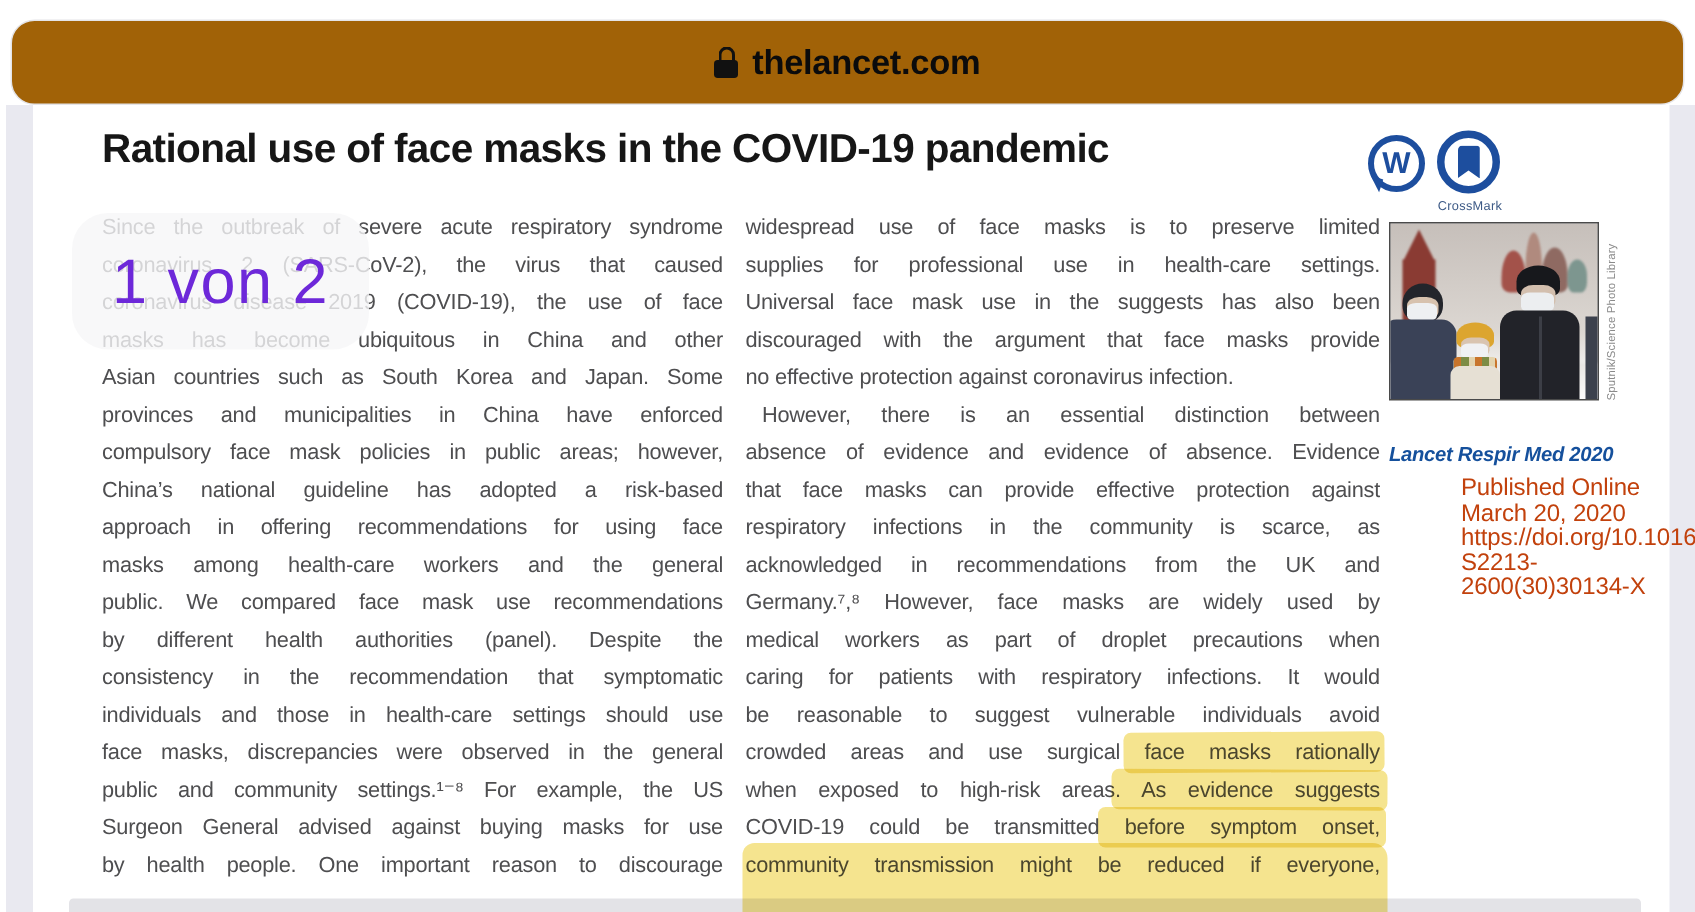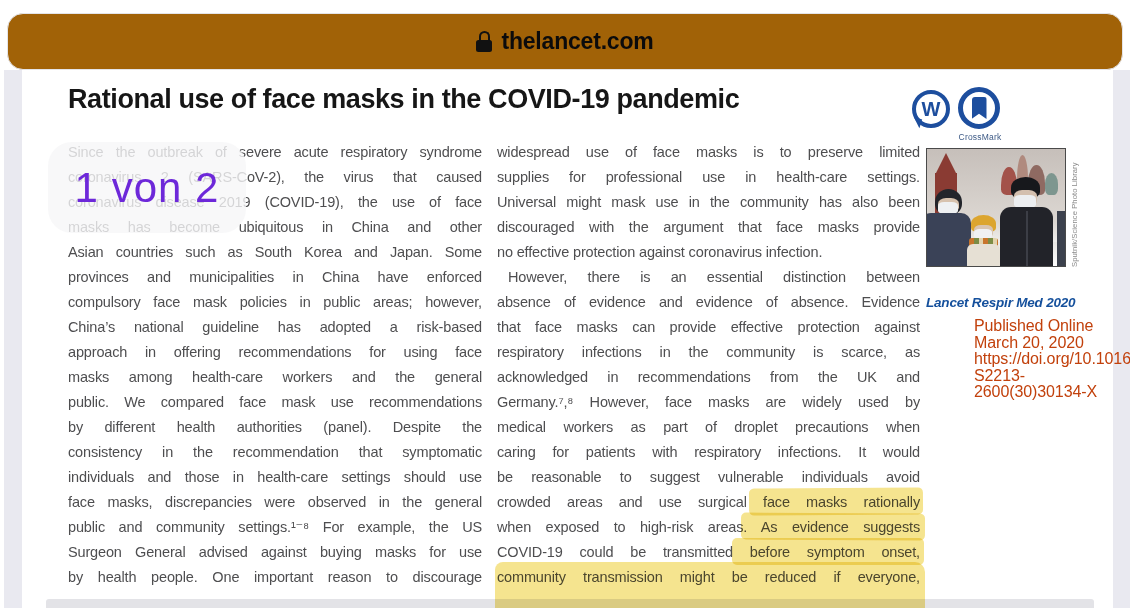--- a/index.html
+++ b/index.html
@@ -151,21 +151,21 @@
       <div class="line">individuals and those in health-care settings should use</div>
       <div class="line">face masks, discrepancies were observed in the general</div>
       <div class="line">public and community settings.¹⁻⁸ For example, the US</div>
       <div class="line">Surgeon General advised against buying masks for use</div>
       <div class="line">by health people. One important reason to discourage</div>
     </div>
   <div class="col col-2">
 
   <div class="line">widespread use of face masks is to preserve limited</div>
       <div class="line">supplies for professional use in health-care settings.</div>
-      <div class="line">Universal might mask use in the community has also been</div>
+      <div class="line">Universal face mask use in the suggests has also been</div>
       <div class="line">discouraged with the argument that face masks provide</div>
       <div class="line end">no effective protection against coronavirus infection.</div>
       <div class="line indent">However, there is an essential distinction between</div>
       <div class="line">absence of evidence and evidence of absence. Evidence</div>
       <div class="line">that face masks can provide effective protection against</div>
       <div class="line">respiratory infections in the community is scarce, as</div>
       <div class="line">acknowledged in recommendations from the UK and</div>
       <div class="line">Germany.⁷,⁸ However, face masks are widely used by</div>
       <div class="line">medical workers as part of droplet precautions when</div>
       <div class="line">caring for patients with respiratory infections. It would</div>

